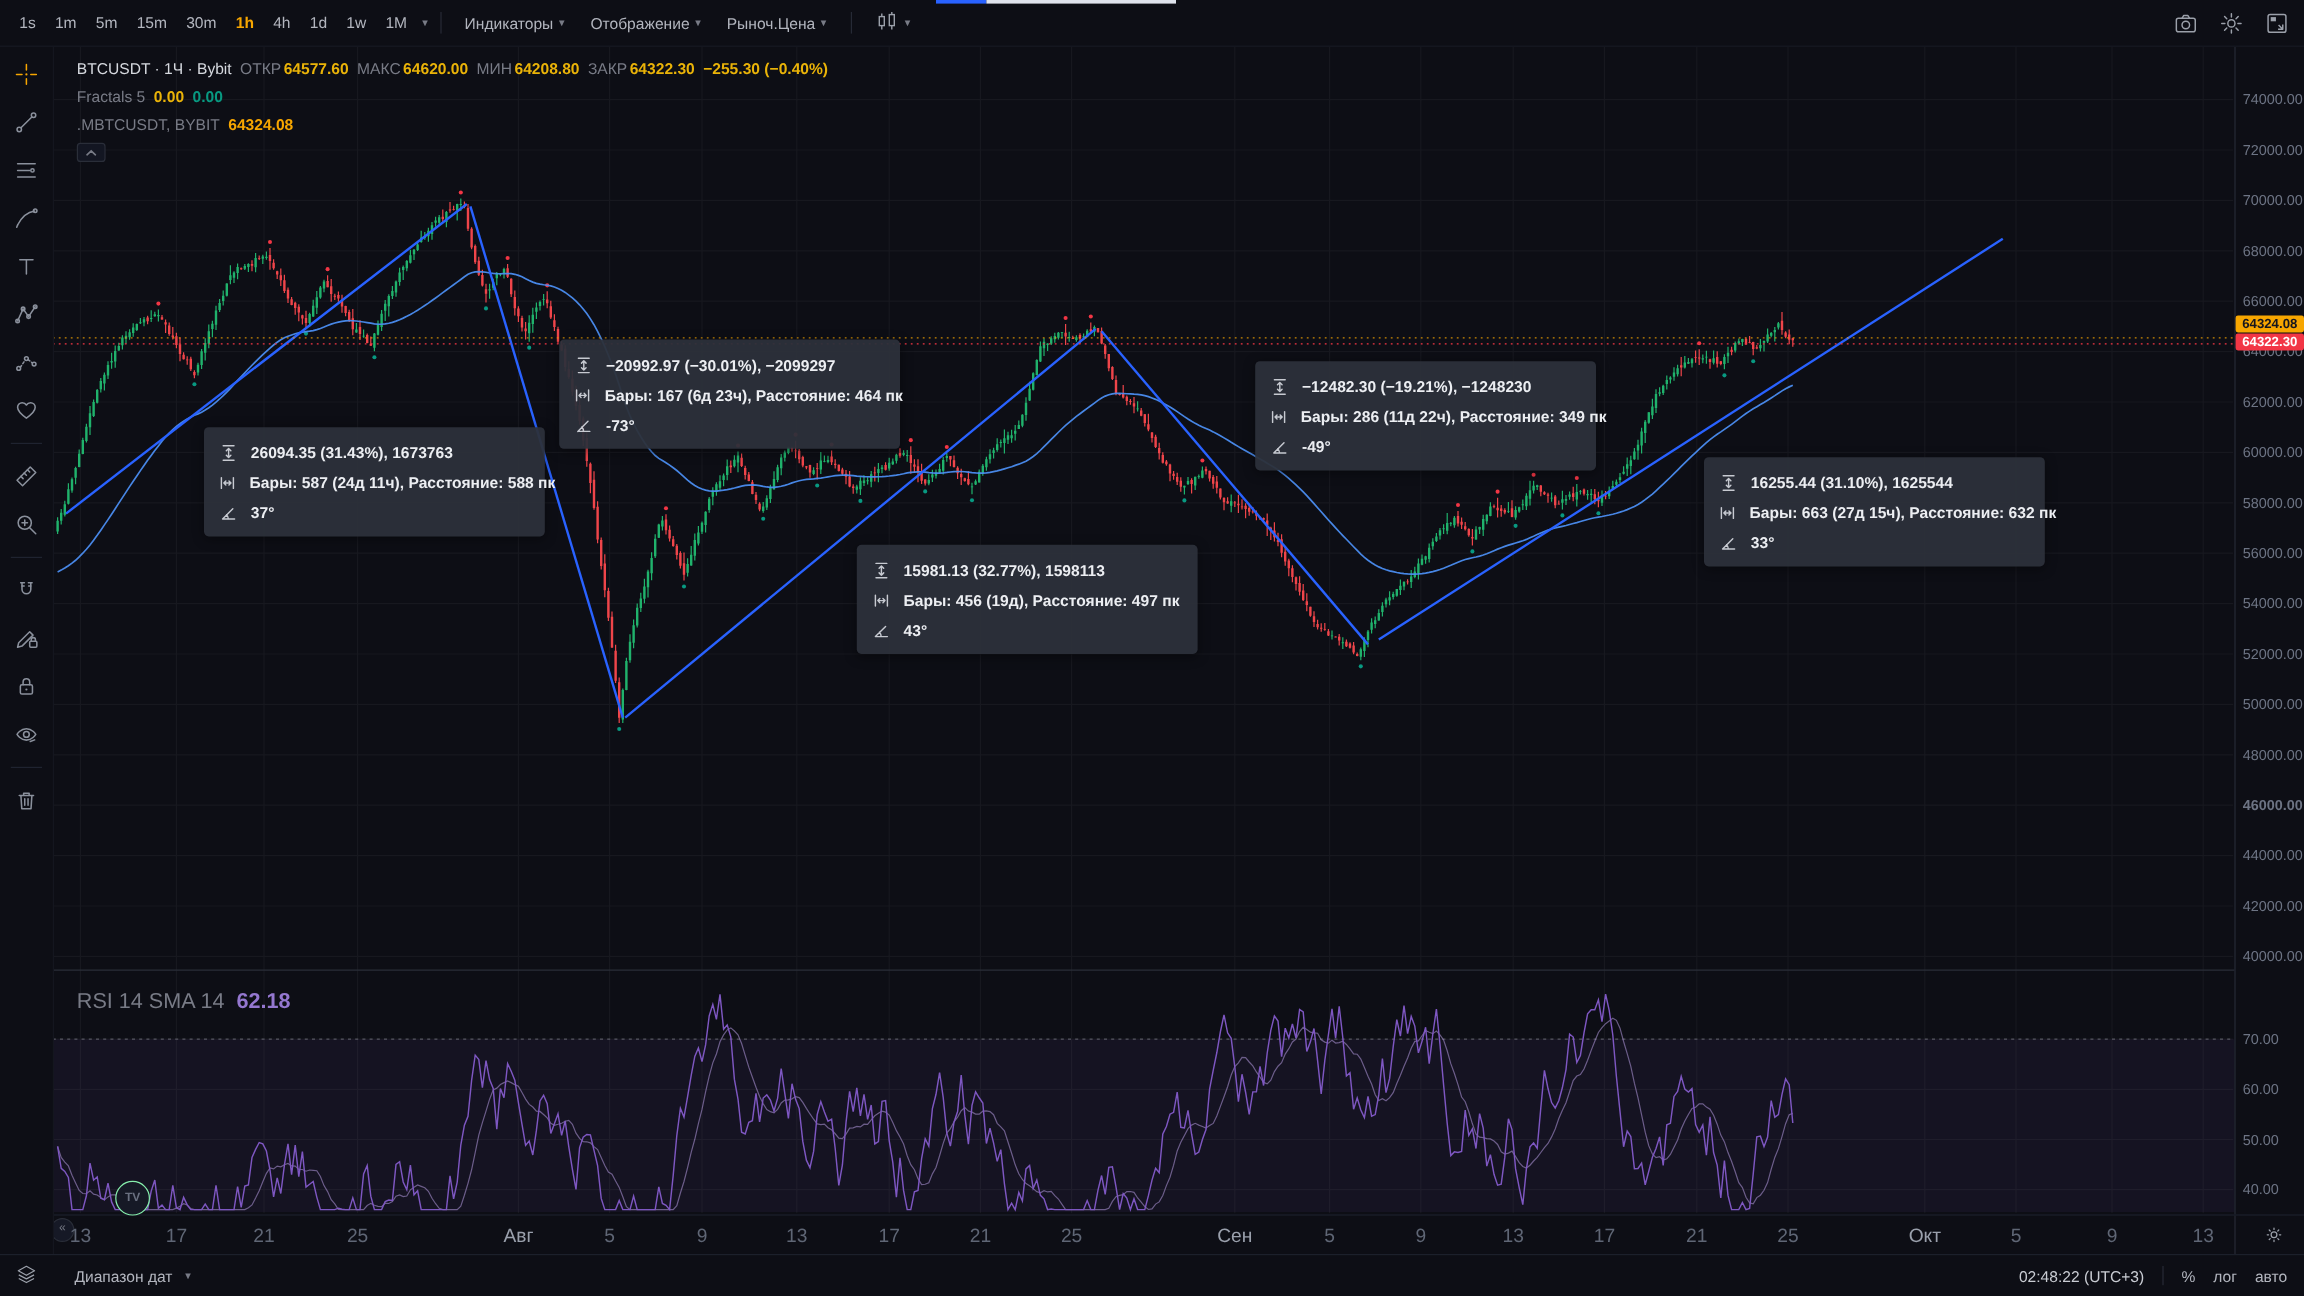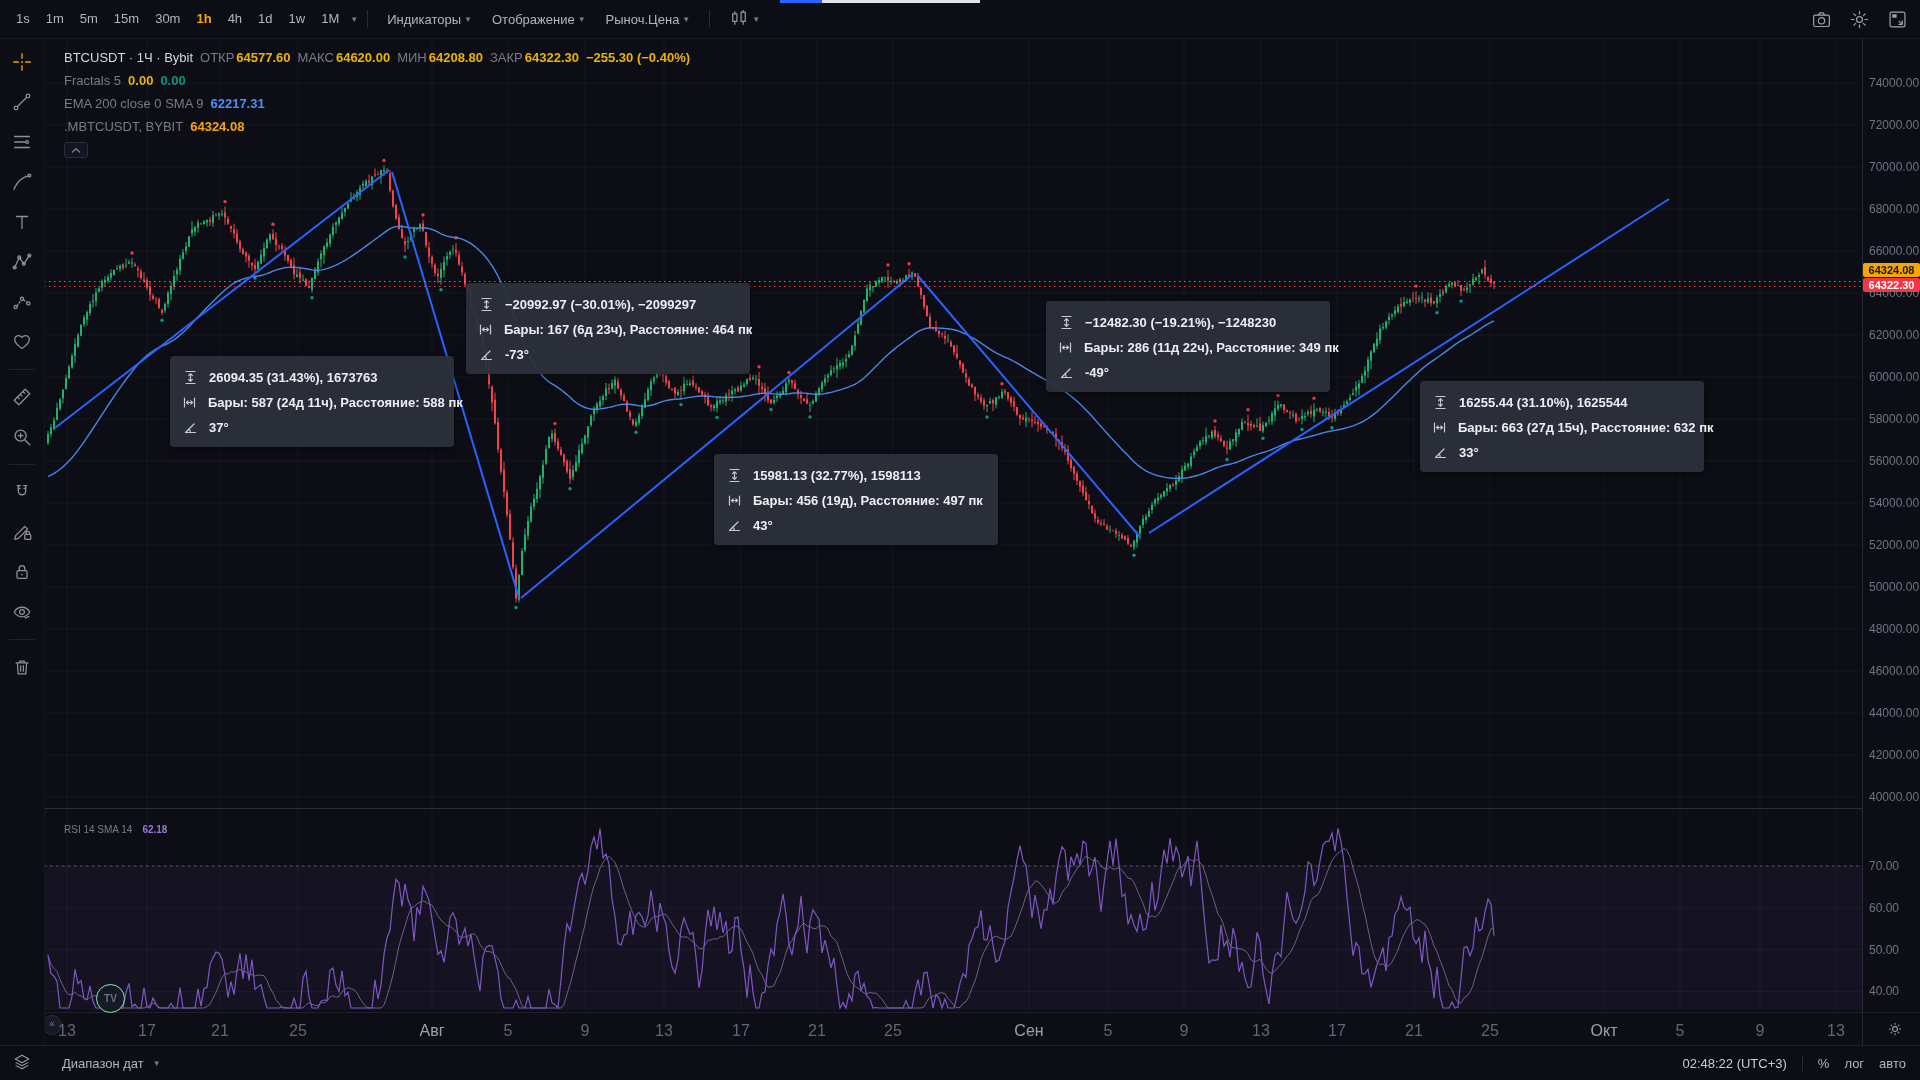--- a/index.html
+++ b/index.html
@@ -44,21 +44,21 @@
   .flag-orange{background:#f7a600;color:#14161f;}
   .flag-red{background:#f23645;color:#fff;}
   .timeaxis{position:absolute;left:0;right:0;top:1012px;height:34px;border-top:1px solid #1c202b;z-index:7;}
   .tlabel{position:absolute;top:9px;font-size:16px;color:#5f6675;transform:translateX(-50%);}
   .tlabel.month{color:#9aa0ac;}
   .sun-btn{position:absolute;right:14px;top:5px;width:22px;height:22px;display:flex;align-items:center;justify-content:center;cursor:pointer;}
   .axcorner-sep{position:absolute;left:1862px;top:0;bottom:0;width:1px;background:#262a36;}
   .collapse-pane{position:absolute;left:42px;top:2px;width:18px;height:18px;border-radius:50%;background:#161926;
                  border:1px solid #2a2e39;color:#787b86;font-size:10px;line-height:16px;text-align:center;cursor:pointer;}
   
-  .rsi-legend{position:absolute;left:64px;top:824px;font-size:10px;z-index:10;display:flex;gap:10px;align-items:center;}
+  .rsi-legend{position:absolute;left:64px;top:824px;font-size:18px;z-index:10;display:flex;gap:10px;align-items:center;}
   .rsi-val{color:#9477cf;font-weight:700;}
   .tv-logo{position:absolute;left:96px;top:984px;width:27px;height:27px;border-radius:50%;background:#161926;
            border:1px solid #86efac;z-index:9;display:flex;align-items:center;justify-content:center;
            color:#6a7080;font-size:10px;font-weight:700;}
   
   .bottombar{position:absolute;left:0;right:0;bottom:0;height:34px;border-top:1px solid #1c202b;display:flex;
              align-items:center;font-size:13px;color:#b2b5be;z-index:30;background:#0d0e15;padding:0 14px;}
   .bb-left{display:flex;align-items:center;gap:6px;margin-left:48px;cursor:pointer;}
   .bb-right{margin-left:auto;display:flex;align-items:center;gap:15px;}
   .bb-sep{width:1px;height:16px;background:#262a36;}
@@ -325,24 +325,20 @@
           <span class="rd">64322.30</span>
         </span>
       <span class="rd">−255.30 (−0.40%)</span>
     </div>
     <div class="lrow">
       <span class="g">Fractals 5</span>
       <span class="rd">0.00</span>
       <span class="gn">0.00</span>
     </div>
     <div class="lrow">
-      <span class="g">EMA 200 close 0 SMA 9</span>
-      <span class="bl">62217.31</span>
-    </div>
-    <div class="lrow">
       <span class="g">.MBTCUSDT, BYBIT</span>
       <span class="or">64324.08</span>
     </div>
     <div class="collapse-btn">
       <svg width="10" height="7" viewBox="0 0 10 7" fill="none" stroke="#787b86" stroke-width="1.4" stroke-linecap="round">
           <path d="M1.5 5L5 1.8 8.5 5"></path>
         </svg>
     </div>
   </div>
 
@@ -487,21 +483,21 @@
       <div class="pxlabel" style="top: 244px;">66000.00</div>
       <div class="pxlabel" style="top: 286px;">64000.00</div>
       <div class="pxlabel" style="top: 328px;">62000.00</div>
       <div class="pxlabel" style="top: 370px;">60000.00</div>
       <div class="pxlabel" style="top: 412px;">58000.00</div>
       <div class="pxlabel" style="top: 454px;">56000.00</div>
       <div class="pxlabel" style="top: 496px;">54000.00</div>
       <div class="pxlabel" style="top: 538px;">52000.00</div>
       <div class="pxlabel" style="top: 580px;">50000.00</div>
       <div class="pxlabel" style="top: 622px;">48000.00</div>
-      <div class="pxlabel" style="top: 664px;">46000.00</div>
+      <div class="pxlabel" style="top: 664px; font-weight: bold;">46000.00</div>
       <div class="pxlabel" style="top: 706px;">44000.00</div>
       <div class="pxlabel" style="top: 748px;">42000.00</div>
       <div class="pxlabel" style="top: 790px;">40000.00</div>
       <div class="pxlabel" style="top: 859px;">70.00</div>
       <div class="pxlabel" style="top: 900.8px;">60.00</div>
       <div class="pxlabel" style="top: 942.6px;">50.00</div>
       <div class="pxlabel" style="top: 984.4px;">40.00</div>
     </div>
   <div class="axis-flag flag-orange" style="top:263px;">64324.08</div>
   <div class="axis-flag flag-red" style="top:278px;">64322.30</div>

